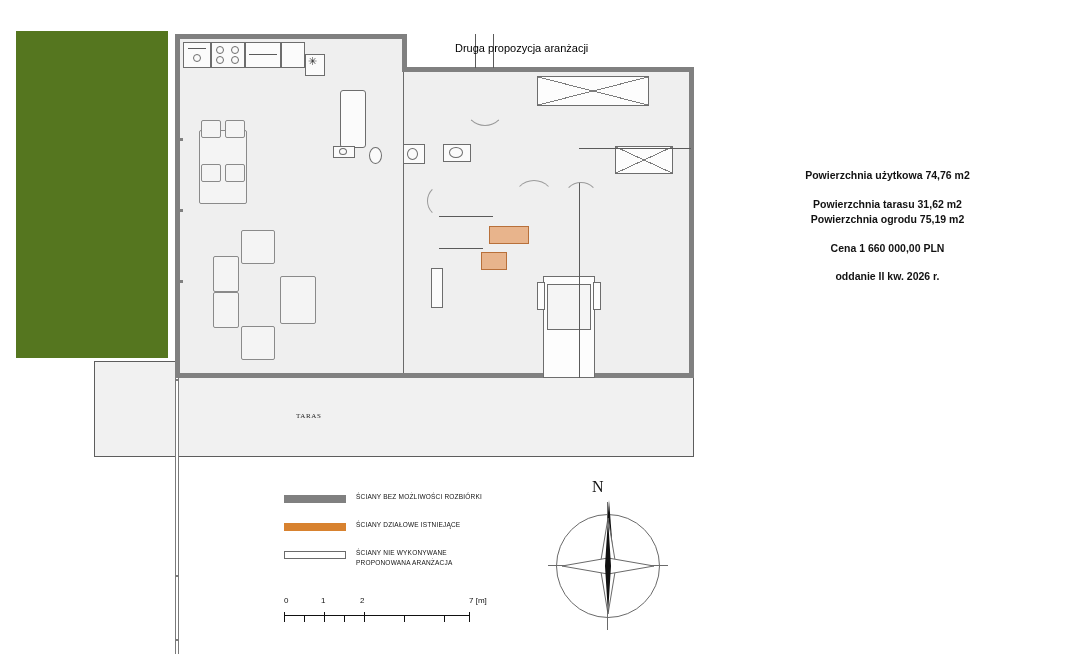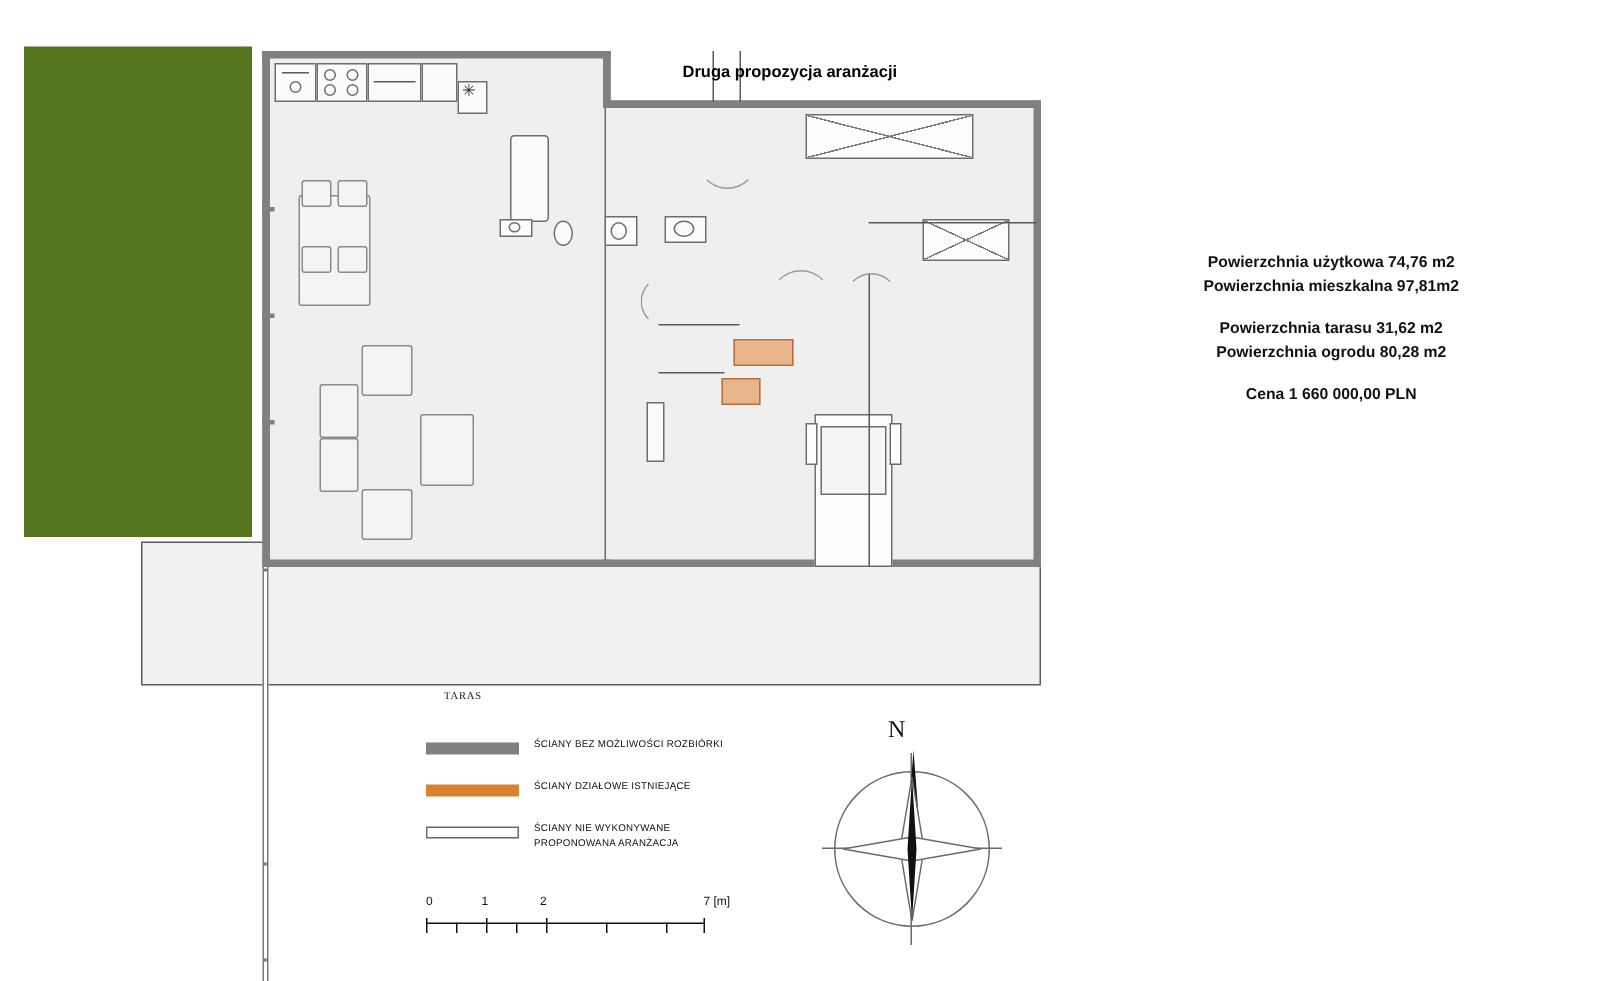--- a/index.html
+++ b/index.html
@@ -44,21 +44,20 @@
     border: 1px solid #5d5d5d;
     box-sizing: border-box;
   }
   .terrace-label {
     position: absolute;
     left: 296px; top: 412px;
     font-size: 7px;
     letter-spacing: .6px;
     color: #222;
     font-family: "Liberation Serif", serif;
-    margin-top: 48px;
   }
   
   .apt {
     position: absolute;
     left: 175px; top: 34px;
     width: 519px; height: 344px;
   }
   .floor {
     position: absolute;
     background: #efefef;
@@ -132,21 +131,21 @@
     position: absolute;
     background: #e8b48c;
     border: 1px solid #b8703a;
     box-sizing: border-box;
   }
   
   .title {
     position: absolute;
     left: 455px; top: 42px;
     font-size: 11px;
-    font-weight: bold;
+    font-weight: normal;
     color: #000;
     white-space: nowrap;
   }
   
   .info {
     position: absolute;
     left: 780px; top: 168px;
     width: 215px;
     text-align: center;
     font-size: 10.5px;
@@ -486,30 +485,30 @@
     <div class="door-arc" style="left:338px;top:146px;width:42px;height:42px;border-color:#9a9a9a transparent transparent transparent;"></div>
     <div class="door-arc" style="left:388px;top:148px;width:36px;height:36px;border-color:#9a9a9a transparent transparent transparent;"></div>
     <div class="door-arc" style="left:252px;top:150px;width:34px;height:34px;border-color:transparent transparent transparent #9a9a9a;"></div>
   </div>
 
   <div class="title">Druga propozycja aranżacji</div>
 
   <div class="info">
     <div class="grp">
       <div>Powierzchnia użytkowa 74,76 m2</div>
-      <div>Powierzchnia mieszkalna 97,81m2</div>
     </div>
     <div class="grp">
       <div>Powierzchnia tarasu 31,62 m2</div>
-      <div>Powierzchnia ogrodu 80,28 m2</div>
+      <div>Powierzchnia ogrodu 75,19 m2</div>
     </div>
     <div class="grp">
       <div>Cena 1 660 000,00 PLN</div>
     </div>
     <div class="grp">
+      <div>oddanie II kw. 2026 r.</div>
     </div>
   </div>
 
   <div class="legend">
     <div class="legend-row">
       <div class="swatch sw-grey"></div>
       <div class="legend-text">ŚCIANY BEZ MOŻLIWOŚCI ROZBIÓRKI</div>
     </div>
     <div class="legend-row">
       <div class="swatch sw-orange"></div>

